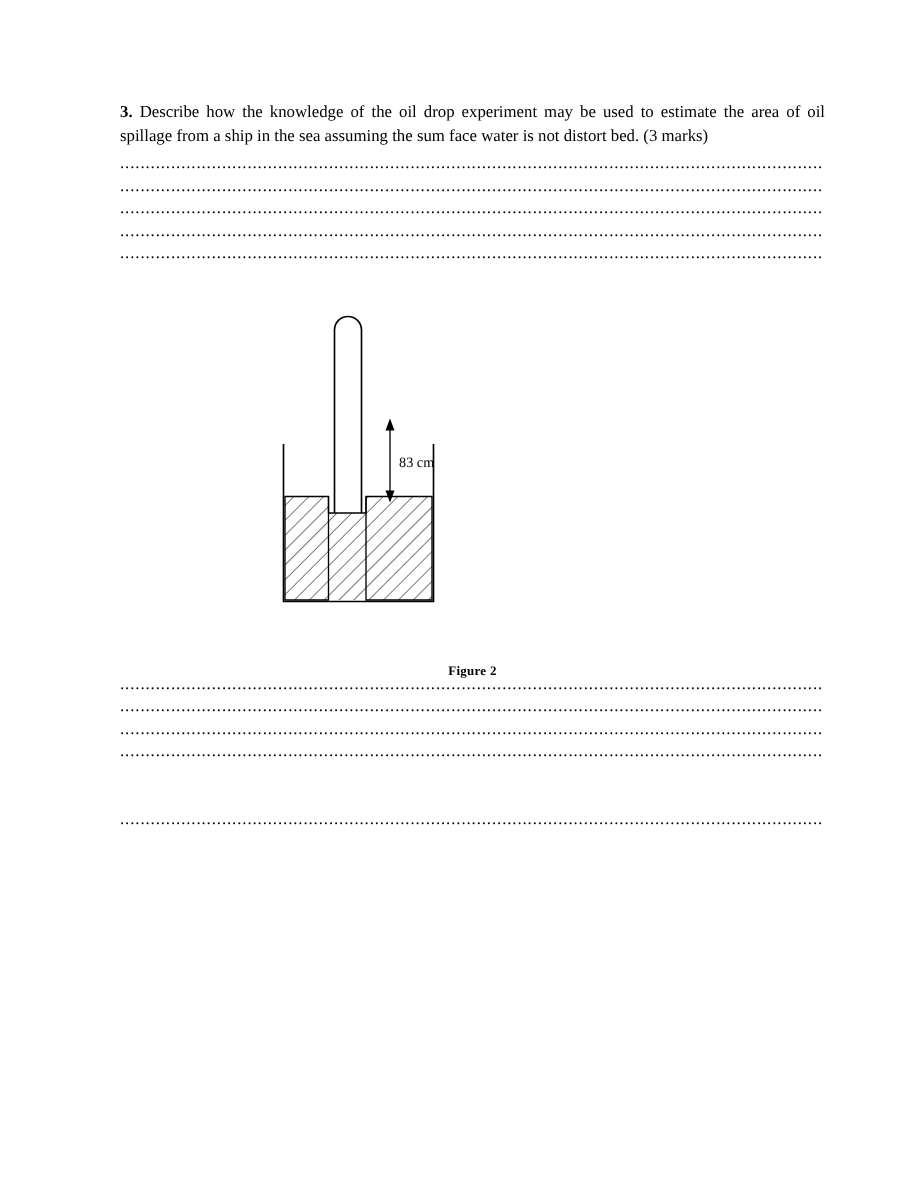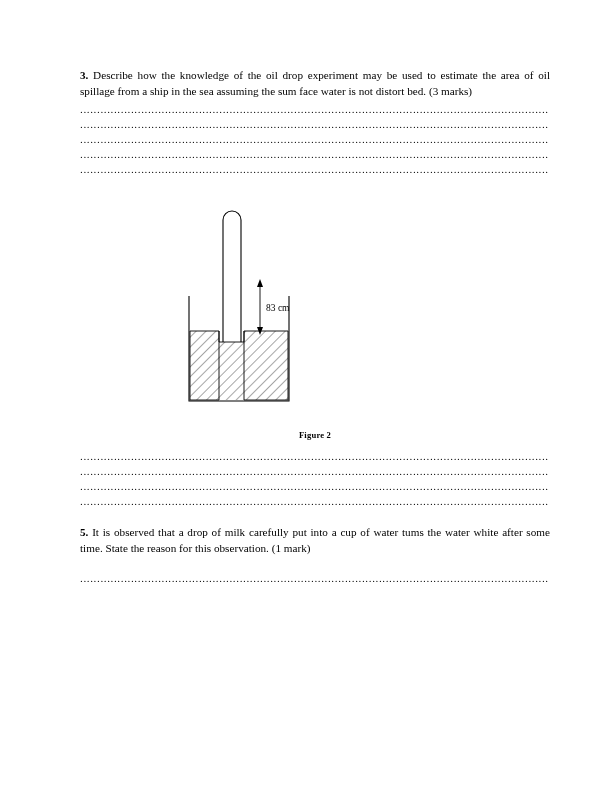--- a/index.html
+++ b/index.html
@@ -61,21 +61,21 @@
     height: 236px;
   }
   .figure-svg {
     display: block;
     margin: 0 auto;
   }
   .figure-caption {
     text-align: center;
     font-size: 8.6px;
     font-weight: bold;
-    margin-top: 2px;
+    margin-top: 14px;
     letter-spacing: 0.2px;
   }
 </style>
 </head>
 <body>
 
 <div class="page">
   <div class="content">
 
     <p class="q"><b>3.</b><span> Describe how the knowledge of the oil drop experiment may be used to estimate the area of oil spillage from a ship in the sea assuming the sum face water is not distort bed. (3 marks)</span></p>
@@ -121,21 +121,20 @@
 
     <div class="dots-block">
       <div class="dotline">..........................................................................................................................................</div>
       <div class="dotline">..........................................................................................................................................</div>
       <div class="dotline">..........................................................................................................................................</div>
       <div class="dotline">..........................................................................................................................................</div>
     </div>
 
     <div class="spacer-16"></div>
 
-    <p class="q"><b>5.</b><span> It is observed that a drop of milk carefully put into a cup of water tums the water white after some time. State the reason for this observation. (1 mark)</span></p>
     <div class="dots-block" style="margin-top:14px;">
       <div class="dotline">..........................................................................................................................................</div>
     </div>
 
     <div class="spacer-20"></div>
 
 
   </div>
 </div>
 

